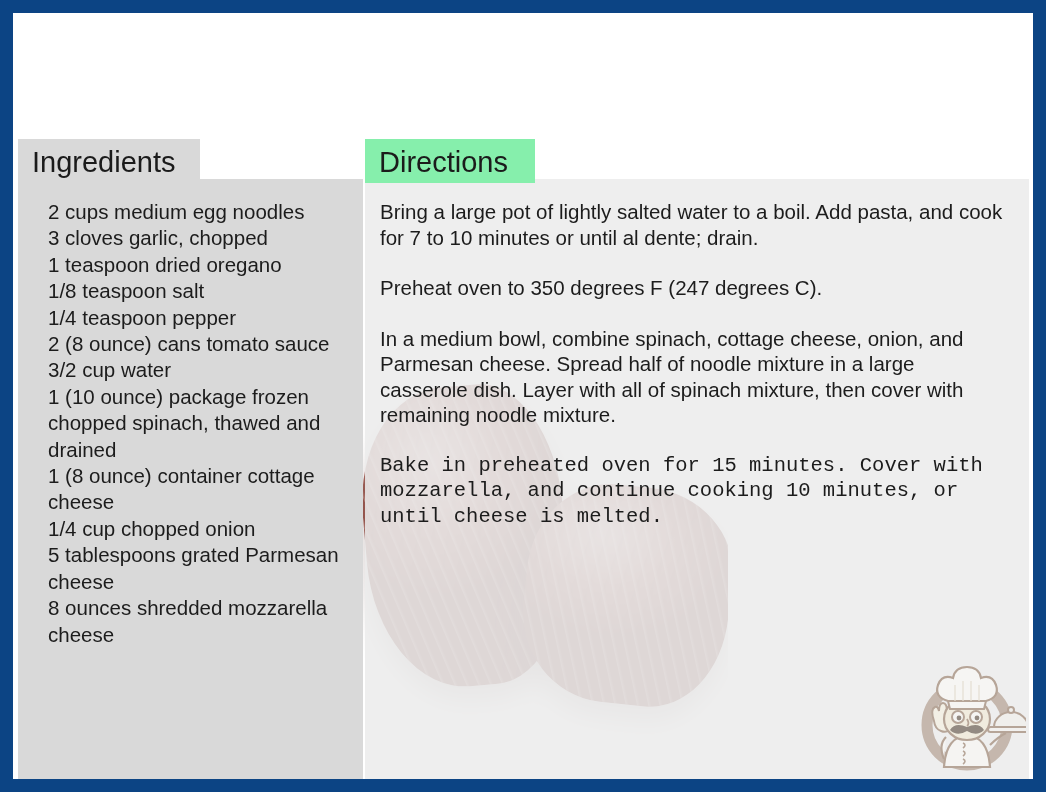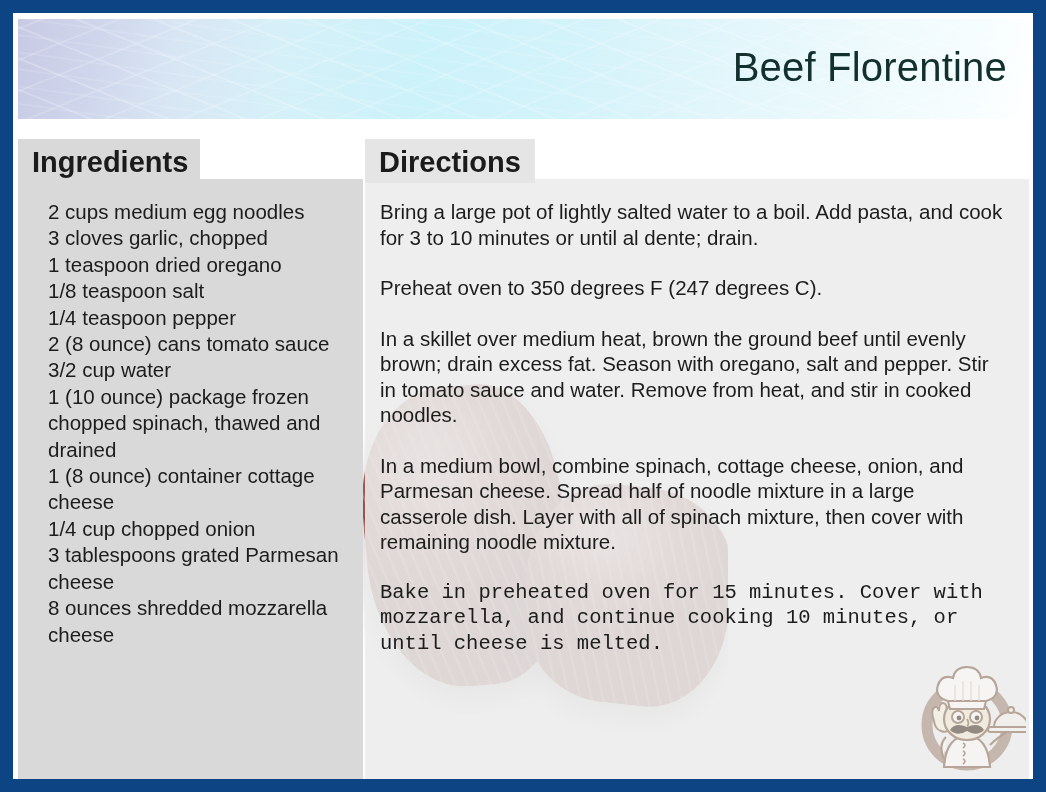--- a/index.html
+++ b/index.html
@@ -131,21 +131,20 @@
 
   
   .panel-heading {
     position: absolute;
     font-size: 29px;
     line-height: 34px;
     color: #1b1b1b;
     padding: 6px 14px 7px 14px;
     box-sizing: border-box;
     white-space: nowrap;
-    font-weight: bold;
   }
 
   #ingredients-panel {
     position: absolute;
     left: 5px;
     top: 166px;
     width: 345px;
     height: 600px;
     background: #d9d9d9;
   }
@@ -175,21 +174,21 @@
     top: 166px;
     width: 664px;
     height: 600px;
     background: rgba(236,236,236,.88);
   }
   #directions-heading {
     left: 352px;
     top: 126px;
     width: 170px;
     height: 44px;
-    background: #e5e5e5;
+    background: #86efac;
   }
   #directions-body {
     position: absolute;
     left: 352px;
     top: 186px;
     width: 664px;
     padding: 0 22px 0 15px;
     box-sizing: border-box;
     font-size: 20.5px;
     line-height: 25.5px;
@@ -209,24 +208,20 @@
     height: 110px;
     opacity: .55;
   }
 </style>
 </head>
 <body>
 
 <div id="card">
   <div id="card-inner">
 
-    <div id="banner">
-      <div id="banner-texture"></div>
-      <div id="banner-title">Beef Florentine</div>
-    </div>
 
     <div id="beef-photo">
       <div class="beef-chunk" id="beef-left">
         <div class="beef-grain"></div>
         <div class="beef-sheen"></div>
       </div>
       <div class="beef-chunk" id="beef-right">
         <div class="beef-grain"></div>
         <div class="beef-sheen"></div>
       </div>
@@ -238,30 +233,29 @@
         <div class="ingredient-line">2 cups medium egg noodles</div>
         <div class="ingredient-line">3 cloves garlic, chopped</div>
         <div class="ingredient-line">1 teaspoon dried oregano</div>
         <div class="ingredient-line">1/8 teaspoon salt</div>
         <div class="ingredient-line">1/4 teaspoon pepper</div>
         <div class="ingredient-line">2 (8 ounce) cans tomato sauce</div>
         <div class="ingredient-line">3/2 cup water</div>
         <div class="ingredient-line">1 (10 ounce) package frozen chopped spinach, thawed and drained</div>
         <div class="ingredient-line">1 (8 ounce) container cottage cheese</div>
         <div class="ingredient-line">1/4 cup chopped onion</div>
-        <div class="ingredient-line">3 tablespoons grated Parmesan cheese</div>
+        <div class="ingredient-line">5 tablespoons grated Parmesan cheese</div>
         <div class="ingredient-line">8 ounces shredded mozzarella cheese</div>
       </div>
 
     <div id="directions-panel"></div>
     <div class="panel-heading" id="directions-heading">Directions</div>
     <div id="directions-body">
-        <p>Bring a large pot of lightly salted water to a boil. Add pasta, and cook for 3 to 10 minutes or until al dente; drain.</p>
+        <p>Bring a large pot of lightly salted water to a boil. Add pasta, and cook for 7 to 10 minutes or until al dente; drain.</p>
         <p>Preheat oven to 350 degrees F (247 degrees C).</p>
-        <p>In a skillet over medium heat, brown the ground beef until evenly brown; drain excess fat. Season with oregano, salt and pepper. Stir in tomato sauce and water. Remove from heat, and stir in cooked noodles.</p>
         <p>In a medium bowl, combine spinach, cottage cheese, onion, and Parmesan cheese. Spread half of noodle mixture in a large casserole dish. Layer with all of spinach mixture, then cover with remaining noodle mixture.</p>
         <p>Bake in preheated oven for 15 minutes. Cover with mozzarella, and continue cooking 10 minutes, or until cheese is melted.</p>
       </div>
 
     <svg id="chef-logo" viewBox="0 0 118 110">
       <g fill="none" stroke="#8a6a52" stroke-width="2.4">
         <circle cx="59" cy="62" r="40" stroke="#8a6a52" stroke-width="11" opacity=".75"></circle>
       </g>
 
       <g>

